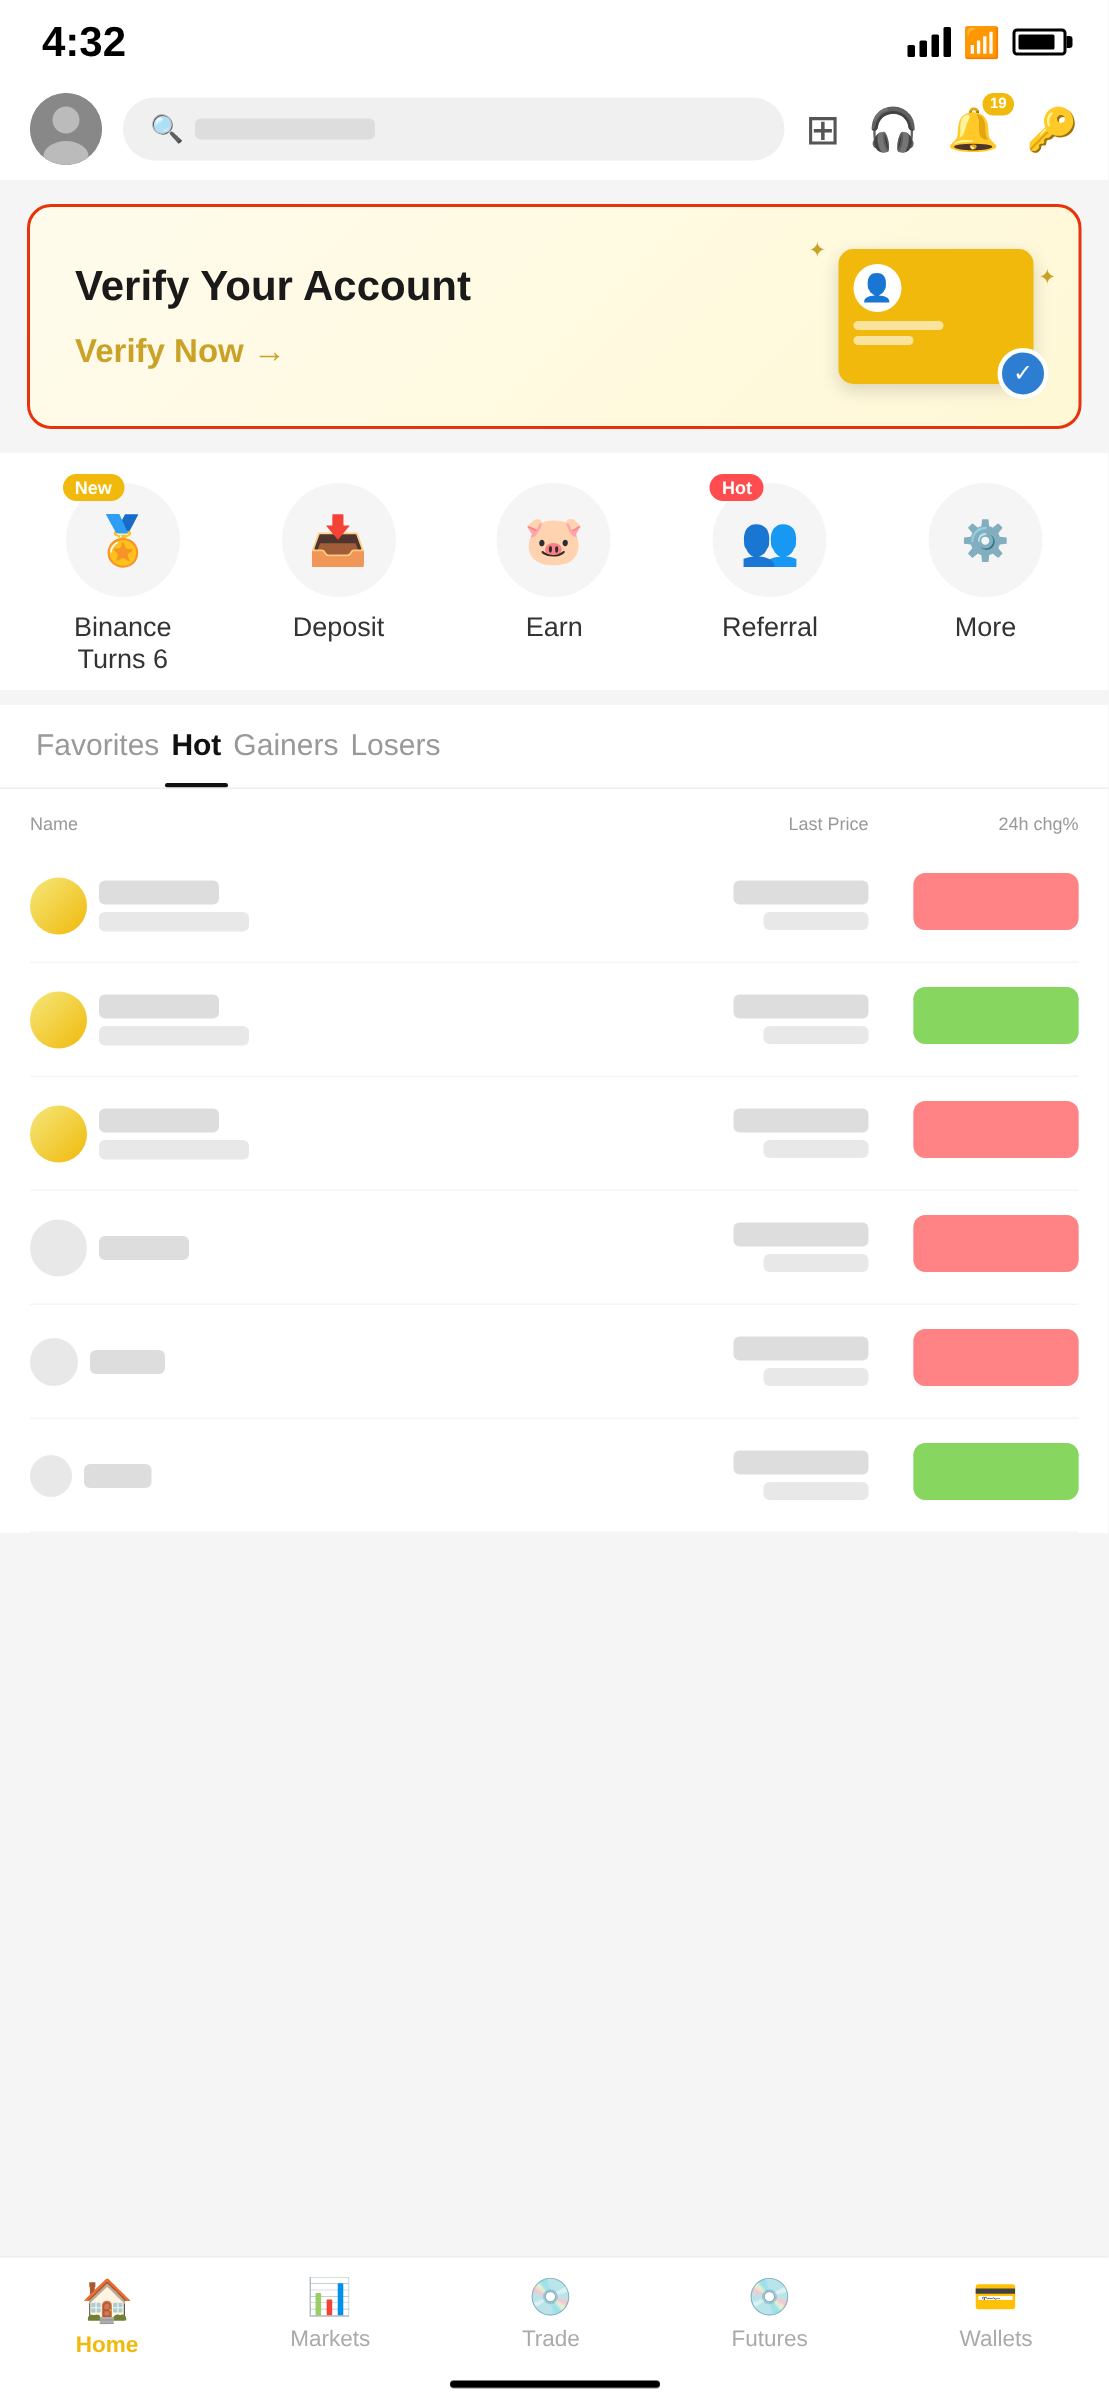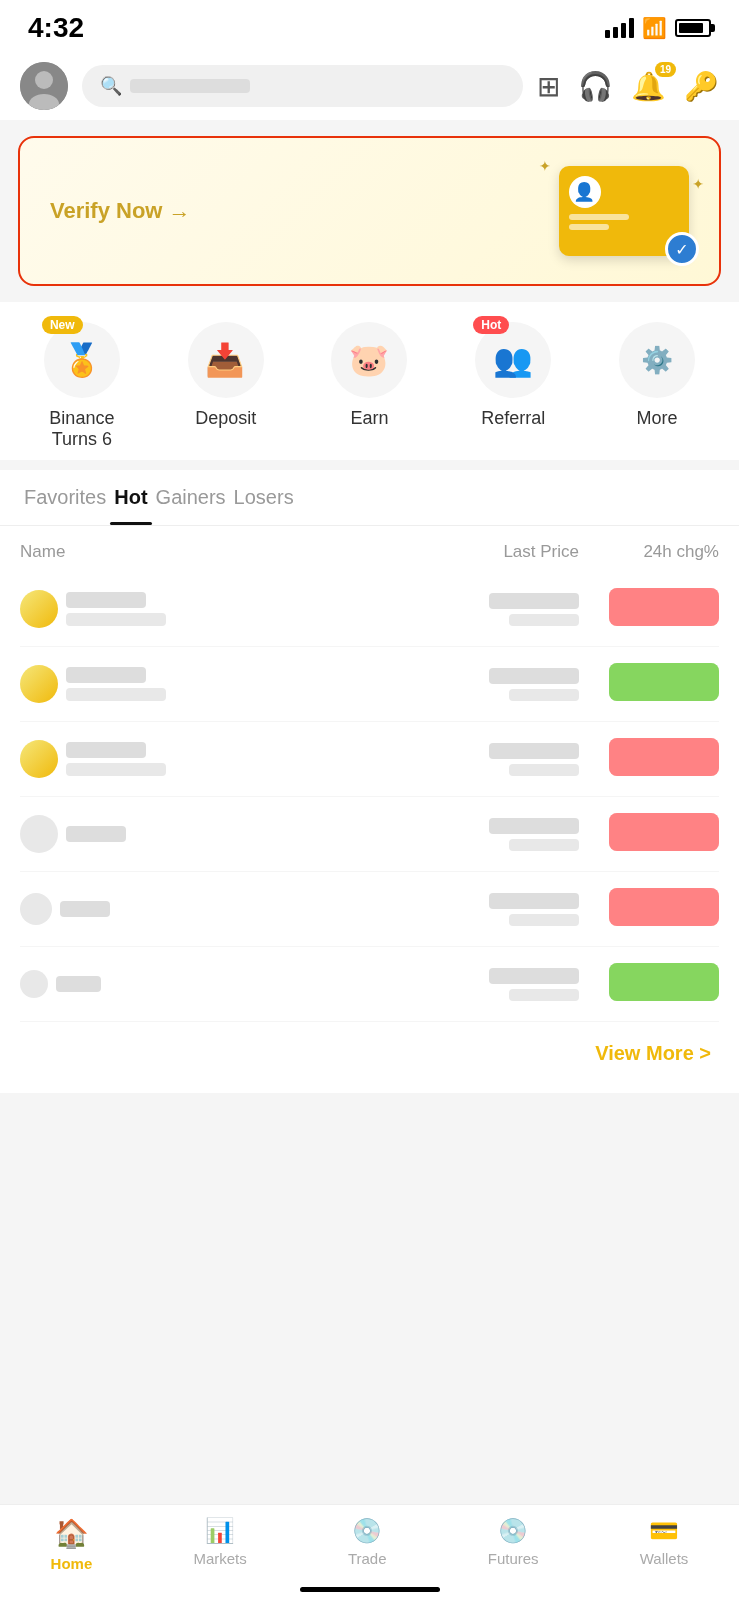--- a/index.html
+++ b/index.html
@@ -333,21 +333,21 @@
     
     .market-table {
       background: #fff;
       padding: 0 20px;
     }
     .table-header {
       display: flex;
       justify-content: space-between;
       padding: 16px 0 10px;
       color: #999;
-      font-size: 17px;
+      font-size: 12px;
     }
     .table-header .col-name { flex: 1; }
     .table-header .col-price { text-align: right; flex: 1; }
     .table-header .col-change { text-align: right; width: 140px; }
 
     .table-row {
       display: flex;
       align-items: center;
       justify-content: space-between;
       padding: 16px 0;
@@ -515,20 +515,21 @@
       <div class="header-icon" style="position:relative;">
         🔔
         <span class="badge">19</span>
       </div>
       <div class="header-icon">🔑</div>
     </div>
   </div>
 
   <div class="verify-banner">
     <div class="verify-text">
+      <h2>Verify Your Account</h2>
       <div class="verify-link">Verify Now →</div>
     </div>
     <div class="verify-illustration">
       <div class="sparkle sparkle-1">✦</div>
       <div class="id-card">
         <div class="id-card-photo">👤</div>
         <div class="id-card-lines">
           <div class="id-card-line"></div>
           <div class="id-card-line"></div>
         </div>
@@ -712,21 +713,20 @@
         <div class="price-sub-placeholder"></div>
       </div>
       <div class="row-change">
         <div class="change-badge green change-blurred" style="background:#52c41a;">
           &nbsp;&nbsp;&nbsp;&nbsp;&nbsp;&nbsp;
         </div>
       </div>
     </div>
   </div>
 
-  <div class="view-more">View More &gt;</div>
 </div>
 
 <div class="bottom-nav">
   <div class="nav-item">
     <span class="nav-icon active">🏠</span>
     <span class="nav-label active">Home</span>
   </div>
   <div class="nav-item">
     <span class="nav-icon" style="font-size:24px;">📊</span>
     <span class="nav-label">Markets</span>

